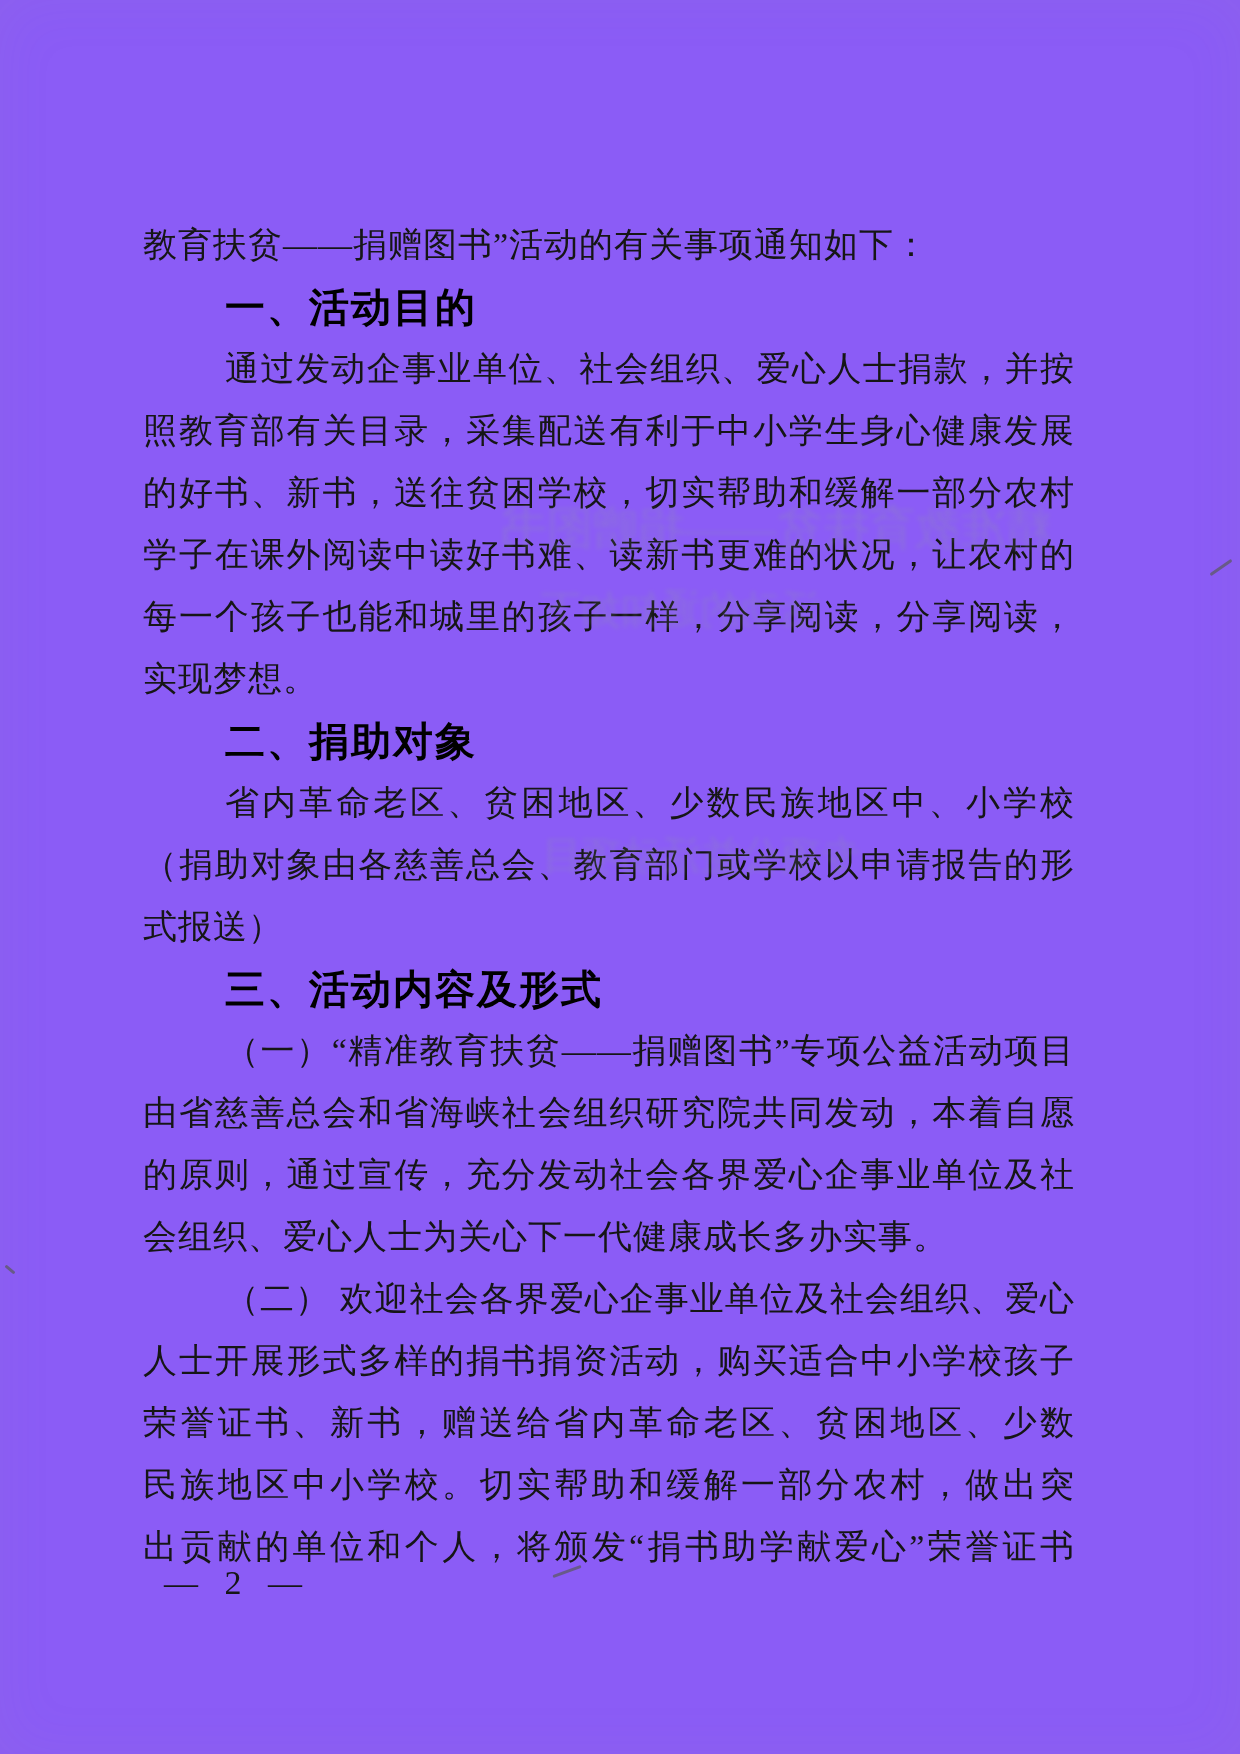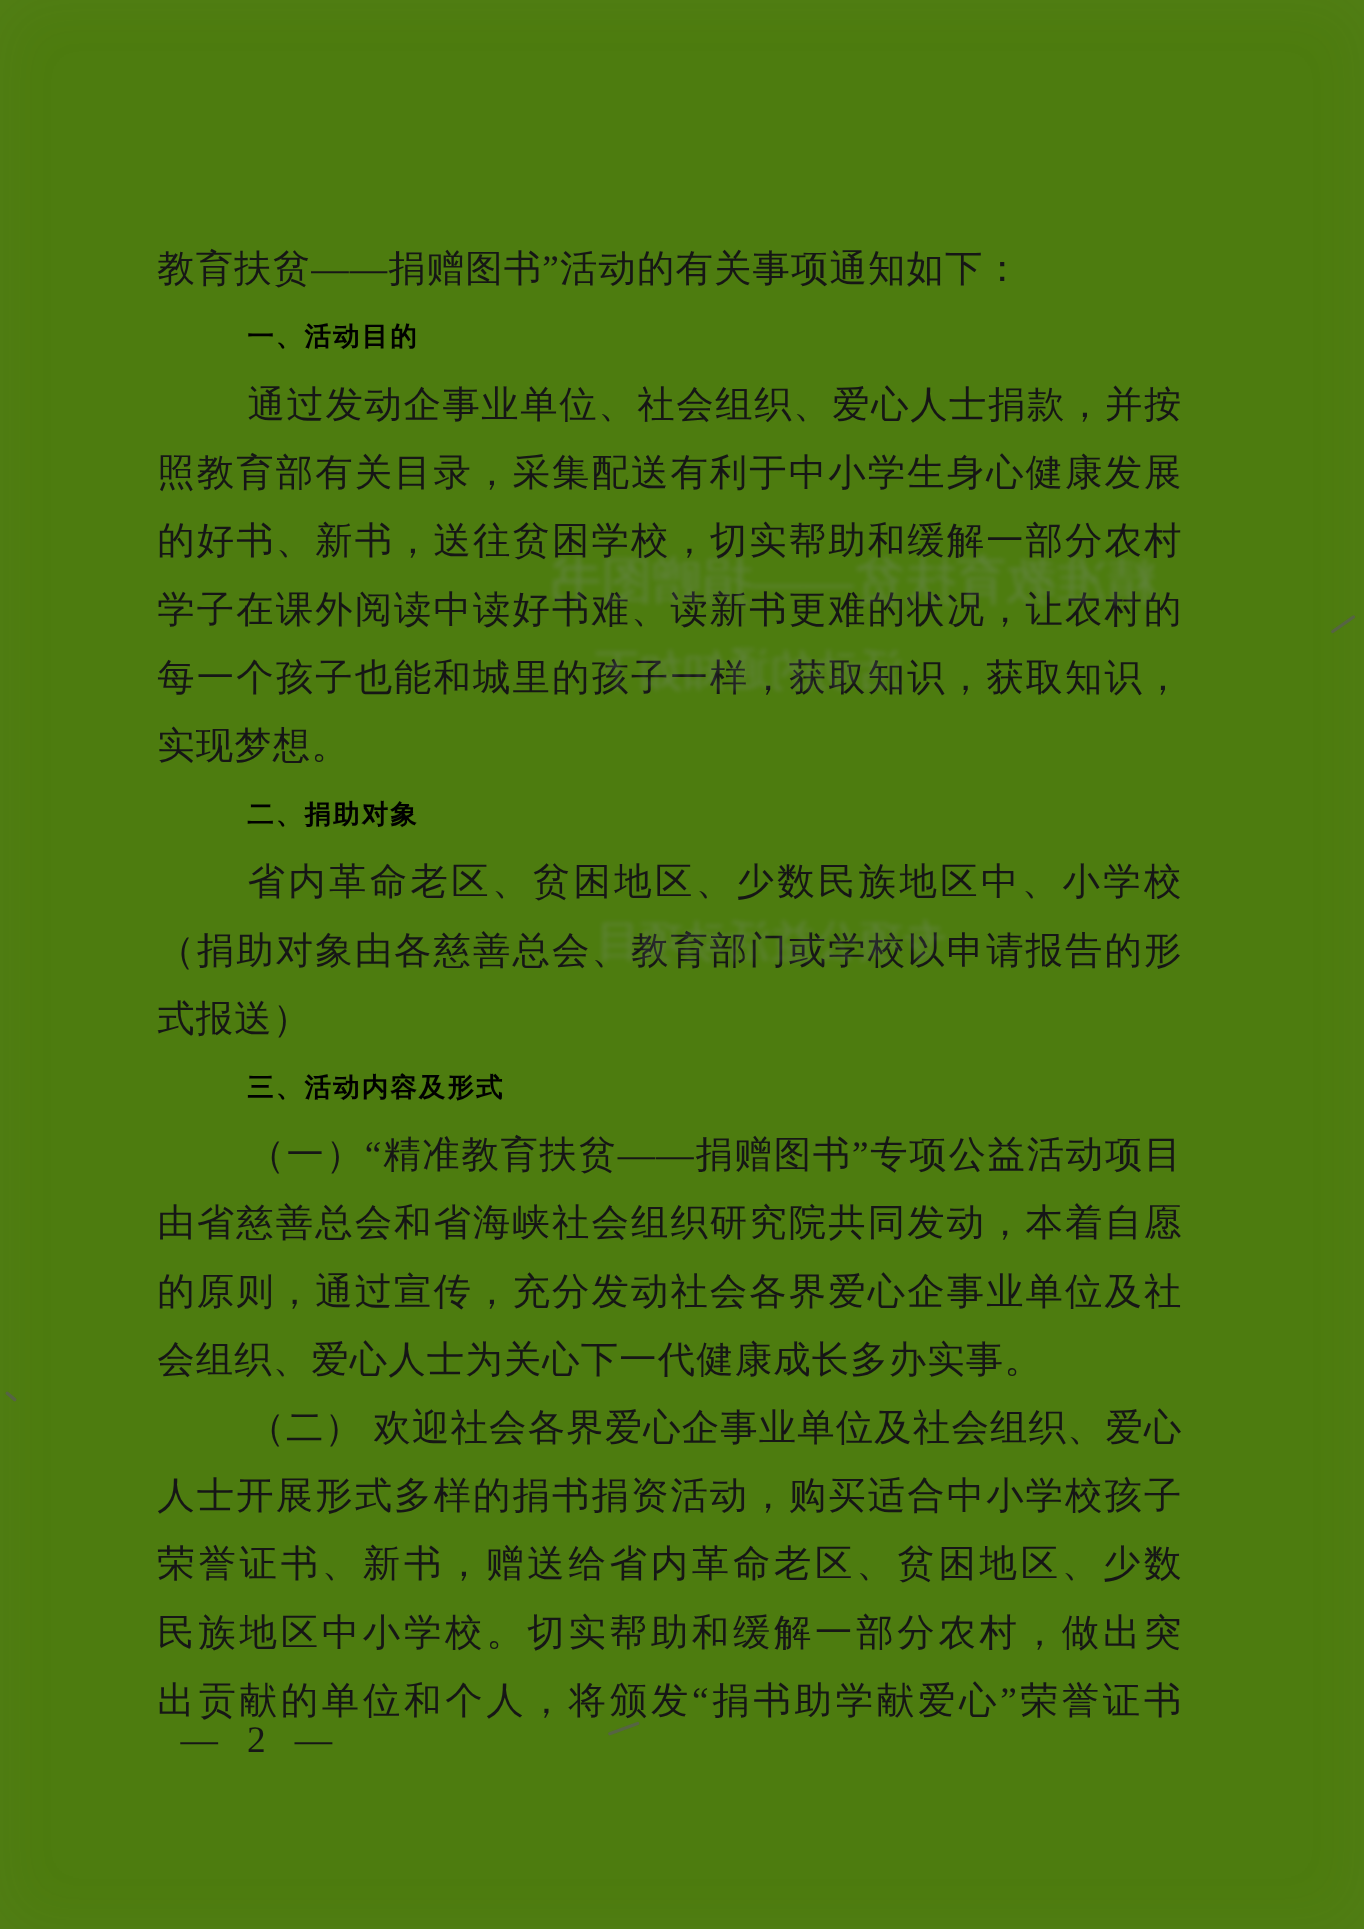--- a/index.html
+++ b/index.html
@@ -2,21 +2,21 @@
 <html><head>
 <meta charset="utf-8">
 <style>
   html,body{margin:0;padding:0;}
   body{background:#e8e8e8;}
   .page{
     position:relative;
     width:1240px;
     height:1754px;
     margin:0 auto;
-    background:#4d7c0f;
+    background:#8b5cf6;
     overflow:hidden;
     color:#1b1b1b;
     font-family:"Liberation Serif", serif;
     box-shadow:inset 0 0 60px rgba(160,150,130,0.07);
   }
   
   .doc-body{position:absolute;left:0;top:0;width:100%;height:100%;}
   .line{
     position:absolute;
     left:143px;
@@ -28,21 +28,21 @@
     color:#161616;
   }
   .line.indent{ text-indent:82px; }
   .line.full{
     text-align:justify;
     text-align-last:justify;
   }
   .line.heading{
     font-family:"Liberation Sans", sans-serif;
     font-weight:700;
-    font-size:24px;
+    font-size:40px;
     color:#000;
     letter-spacing:2px;
   }
   
   .ghost{
     position:absolute;
     transform:scaleX(-1);
     filter:blur(2.2px);
     color:#8f96a8;
     opacity:0.28;
@@ -73,21 +73,21 @@
 <body>
 
 <div class="page">
   <div class="doc-body" id="doc-body">
       <div class="line" style="top: 222px;">教育扶贫——捐赠图书”活动的有关事项通知如下：</div>
       <div class="line heading indent" style="top: 284px;">一、活动目的</div>
       <div class="line indent full" style="top: 346px;">通过发动企事业单位、社会组织、爱心人士捐款，并按</div>
       <div class="line full" style="top: 408px;">照教育部有关目录，采集配送有利于中小学生身心健康发展</div>
       <div class="line full" style="top: 470px;">的好书、新书，送往贫困学校，切实帮助和缓解一部分农村</div>
       <div class="line full" style="top: 532px;">学子在课外阅读中读好书难、读新书更难的状况，让农村的</div>
-      <div class="line full" style="top: 594px;">每一个孩子也能和城里的孩子一样，获取知识，获取知识，</div>
+      <div class="line full" style="top: 594px;">每一个孩子也能和城里的孩子一样，分享阅读，分享阅读，</div>
       <div class="line" style="top: 656px;">实现梦想。</div>
       <div class="line heading indent" style="top: 718px;">二、捐助对象</div>
       <div class="line indent full" style="top: 780px;">省内革命老区、贫困地区、少数民族地区中、小学校</div>
       <div class="line full" style="top: 842px;">（捐助对象由各慈善总会、教育部门或学校以申请报告的形</div>
       <div class="line" style="top: 904px;">式报送）</div>
       <div class="line heading indent" style="top: 966px;">三、活动内容及形式</div>
       <div class="line indent full" style="top: 1028px;">（一）“精准教育扶贫——捐赠图书”专项公益活动项目</div>
       <div class="line full" style="top: 1090px;">由省慈善总会和省海峡社会组织研究院共同发动，本着自愿</div>
       <div class="line full" style="top: 1152px;">的原则，通过宣传，充分发动社会各界爱心企事业单位及社</div>
       <div class="line" style="top: 1214px;">会组织、爱心人士为关心下一代健康成长多办实事。</div>

